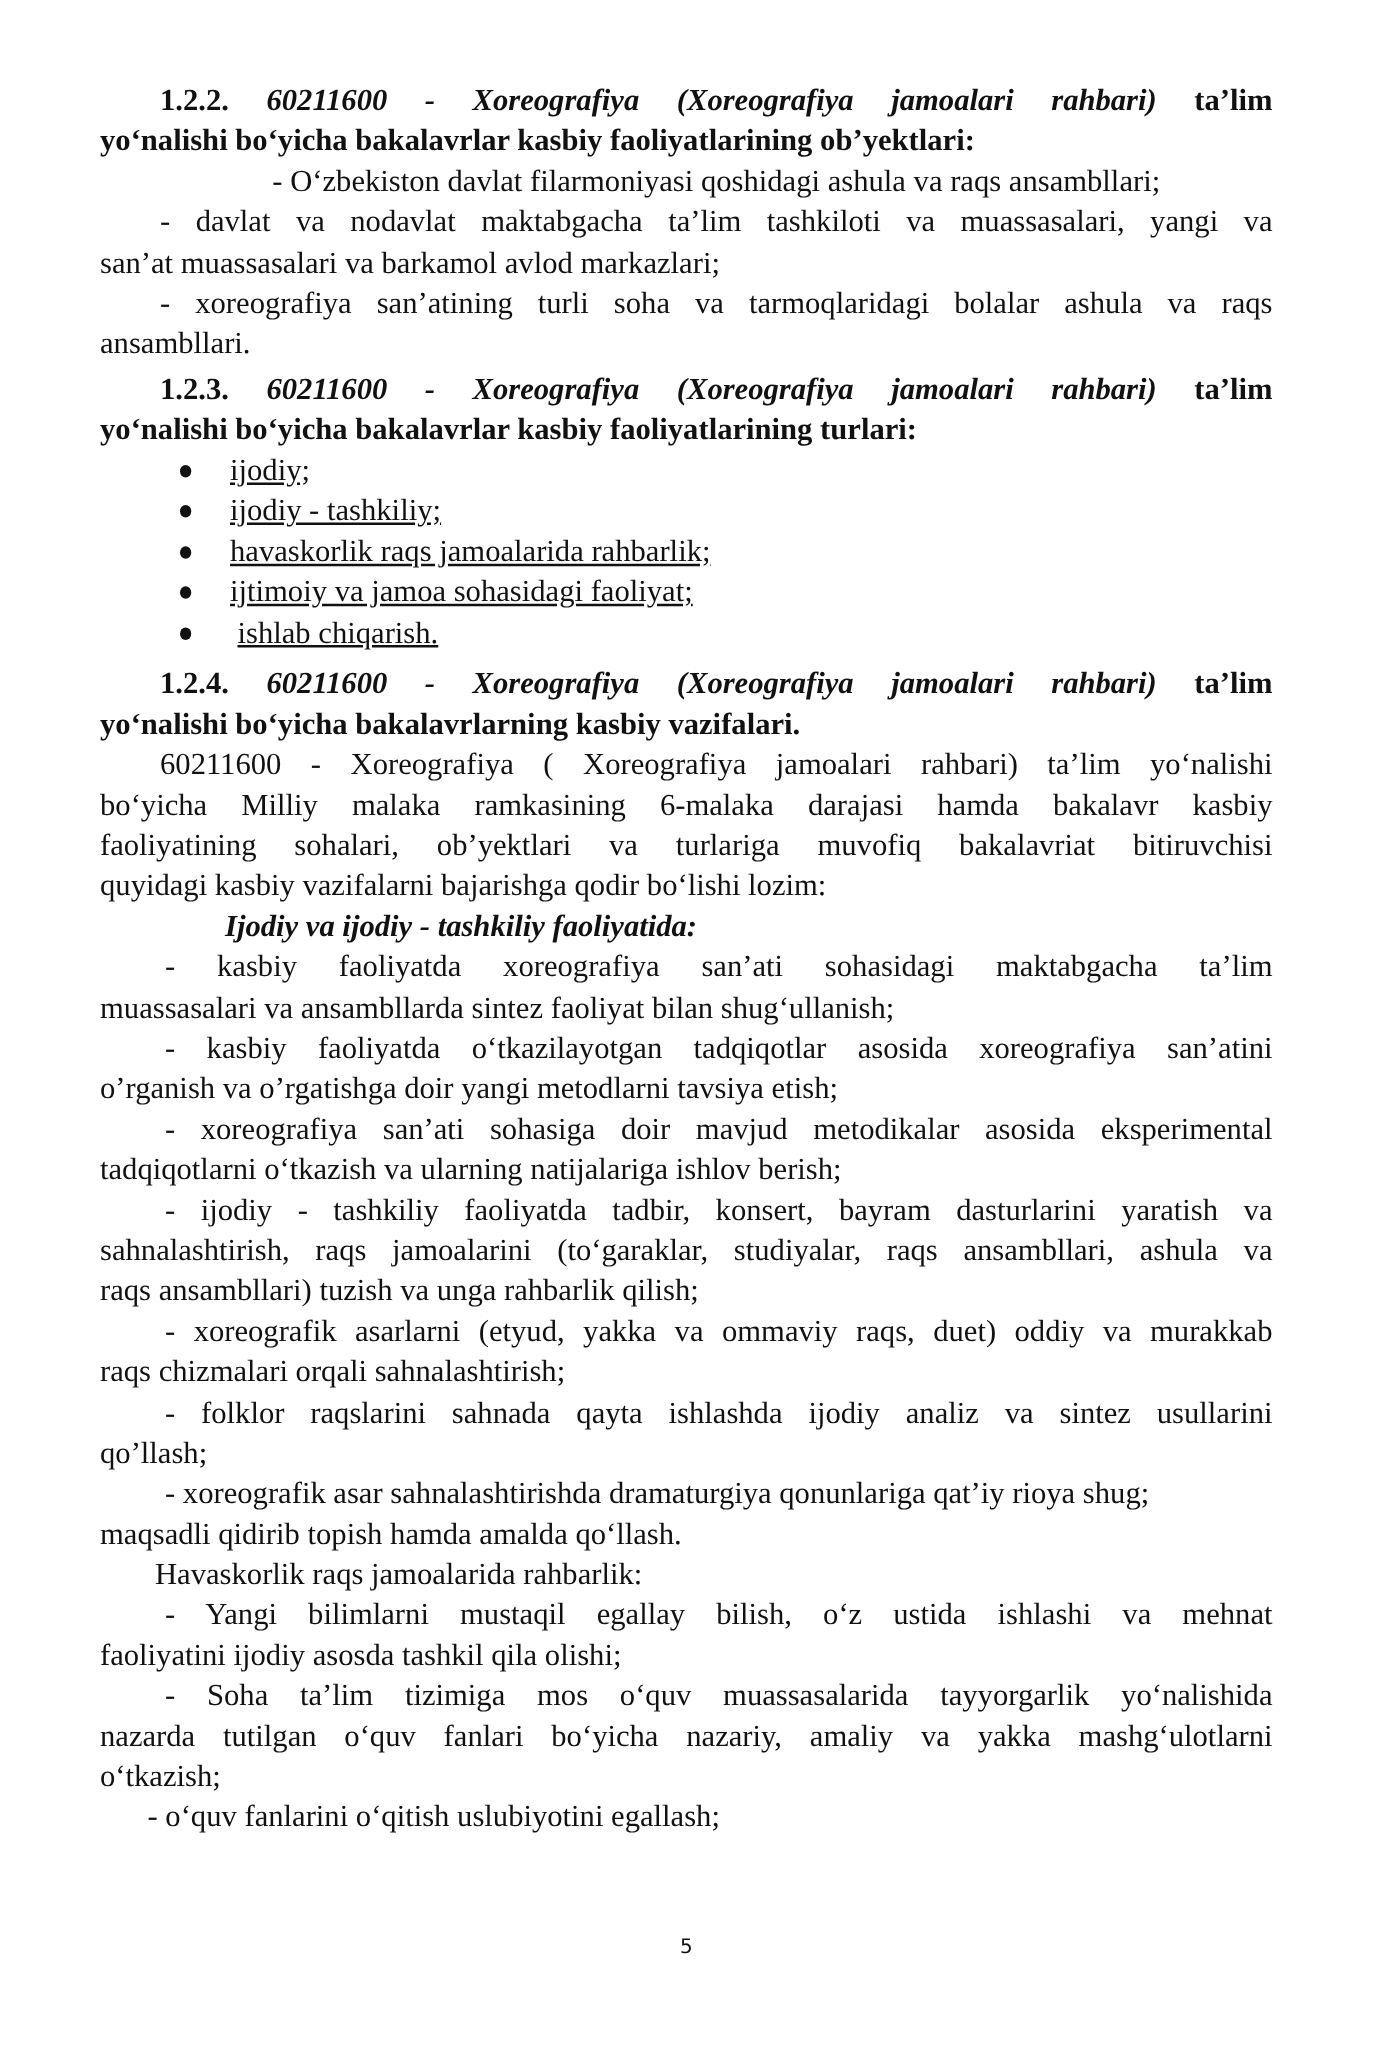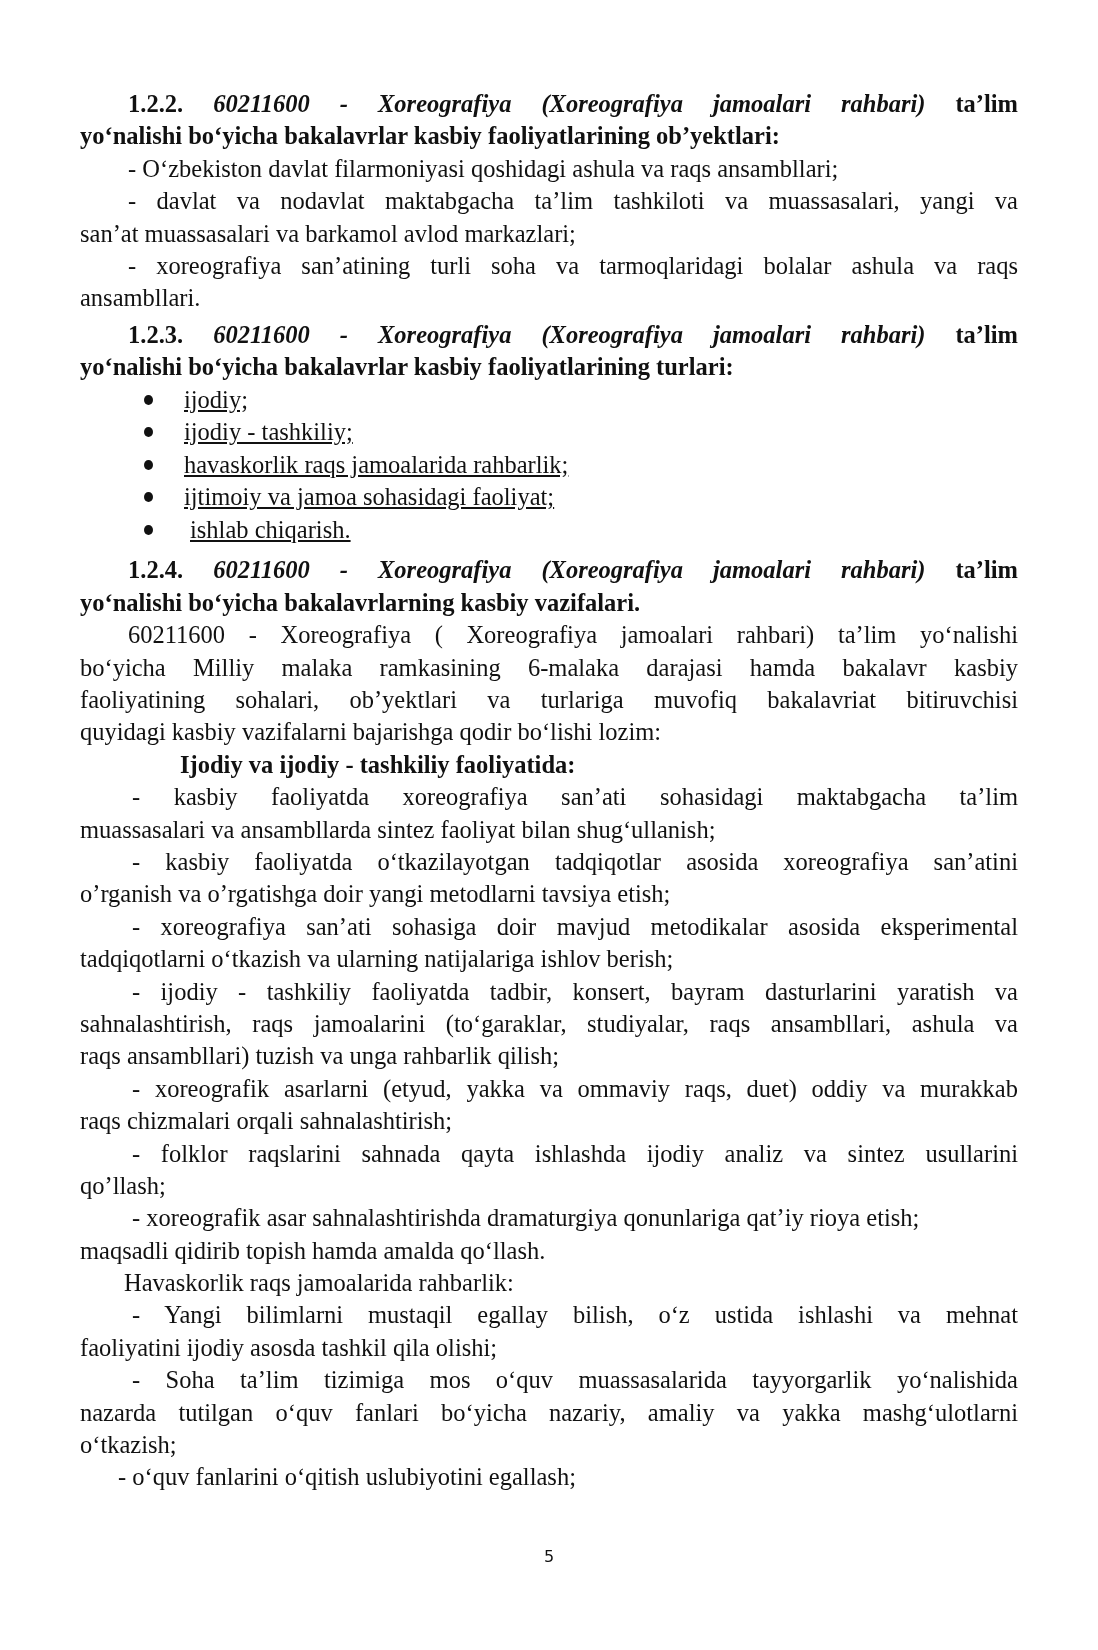--- a/index.html
+++ b/index.html
@@ -11,36 +11,36 @@
       width: 1098px;
       height: 1650px;
       position: relative;
       overflow: hidden;
       color: #111111;
       font-family: "Liberation Serif", "DejaVu Serif", serif;
     }
     .page {
       position: absolute;
       left: 80px;
-      top: 88px;
+      top: 65px;
       width: 938px;
       font-size: 24.5px;
       line-height: 32.4px;
     }
     .line {
       display: block;
       white-space: nowrap;
       height: 32.4px;
     }
     .justify {
       text-align: justify;
       text-align-last: justify;
       white-space: normal;
     }
-    .indent { padding-left: 48px; }
+    .indent { padding-left: 48px; text-align: center; }
     .indent-sm { padding-left: 52px; }
     .ital { }
     .sec-head { font-weight: bold; }
     .sec-head .code { font-style: italic; }
     .sec-head .prog { font-style: italic; }
     .gap { height: 8px; }
     .gap-sm { height: 4px; }
     .bullet-list {
       margin: 0;
       padding: 0;
@@ -58,20 +58,21 @@
       left: 64px;
       top: 11px;
       width: 9px;
       height: 10px;
       border-radius: 50%;
       background: #111111;
     }
     .subhead-center {
       padding-left: 100px;
       font-weight: bold;
+      font-style: italic;
     }
     .subhead-left {
       padding-left: 44px;
       font-weight: normal;
     }
     .page-number {
       position: absolute;
       left: 0;
       width: 1098px;
       top: 1547px;
@@ -150,21 +151,21 @@
   <div class="line justify indent-sm">- ijodiy - tashkiliy faoliyatda tadbir, konsert, bayram dasturlarini yaratish va</div>
   <div class="line justify">sahnalashtirish, raqs jamoalarini (to‘garaklar, studiyalar, raqs ansambllari, ashula va</div>
   <div class="line">raqs ansambllari) tuzish va unga rahbarlik qilish;</div>
 
   <div class="line justify indent-sm">- xoreografik asarlarni (etyud, yakka va ommaviy raqs, duet) oddiy va murakkab</div>
   <div class="line">raqs chizmalari orqali sahnalashtirish;</div>
 
   <div class="line justify indent-sm">- folklor raqslarini sahnada qayta ishlashda ijodiy analiz va sintez usullarini</div>
   <div class="line">qo’llash;</div>
 
-  <div class="line indent-sm">- xoreografik asar sahnalashtirishda dramaturgiya qonunlariga qat’iy rioya etish;</div>
+  <div class="line indent-sm">- xoreografik asar sahnalashtirishda dramaturgiya qonunlariga qat’iy rioya shug;</div>
 
   <div class="line">maqsadli qidirib topish hamda amalda qo‘llash.</div>
 
   <div class="line subhead-left">Havaskorlik raqs jamoalarida rahbarlik:</div>
 
   <div class="line justify indent-sm">-  Yangi bilimlarni mustaqil egallay bilish, o‘z ustida ishlashi va mehnat</div>
   <div class="line">faoliyatini ijodiy asosda tashkil qila olishi;</div>
 
   <div class="line justify indent-sm">- Soha ta’lim tizimiga mos o‘quv muassasalarida tayyorgarlik yo‘nalishida</div>
   <div class="line justify">nazarda tutilgan o‘quv fanlari bo‘yicha nazariy, amaliy va yakka mashg‘ulotlarni</div>

